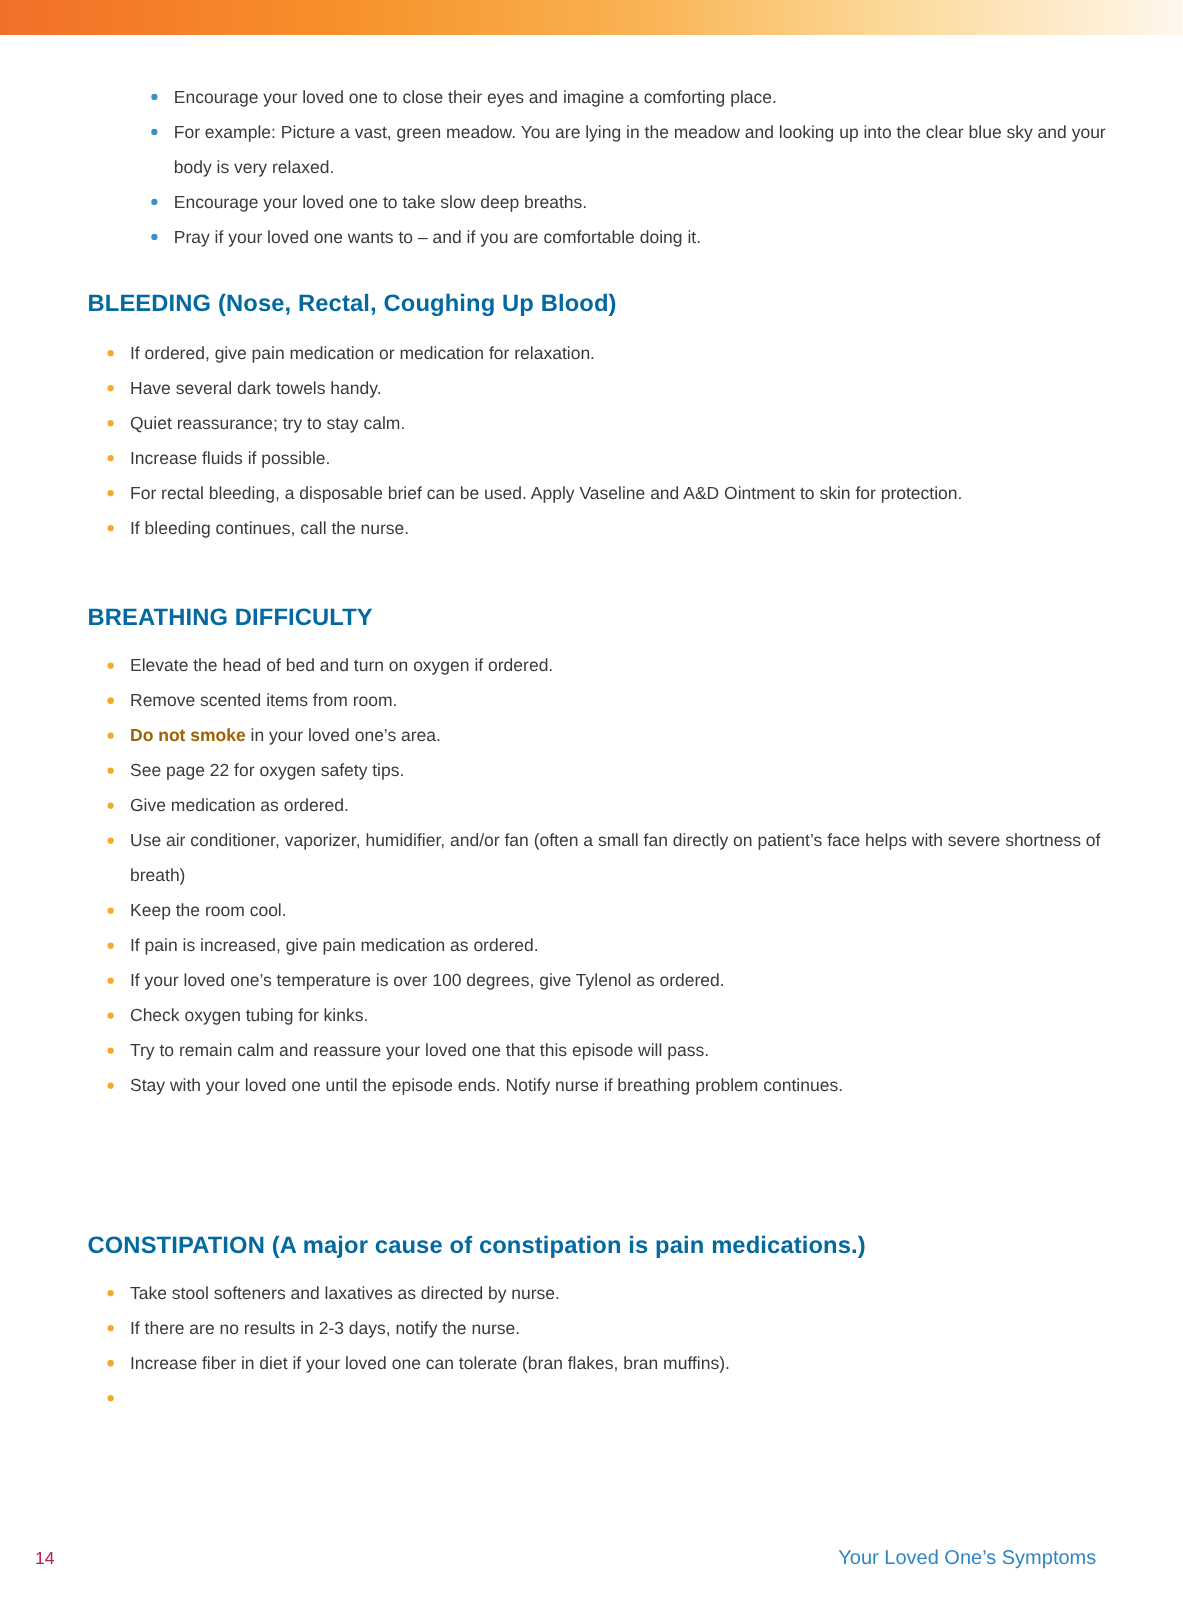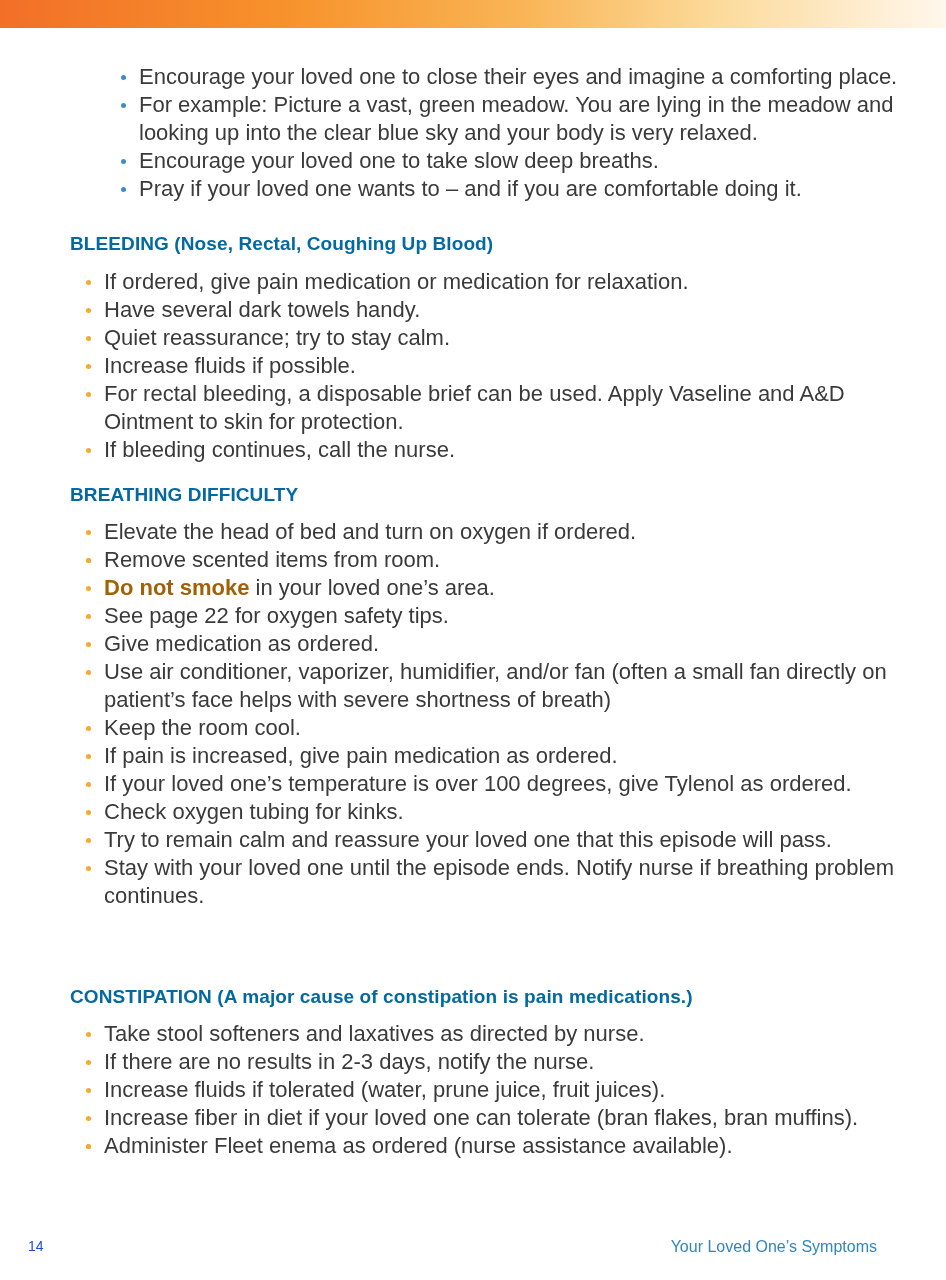--- a/index.html
+++ b/index.html
@@ -9,36 +9,36 @@
     font-family: "Liberation Sans", sans-serif;
     color: #3a3a3a;
   }
   .top-bar {
     position: absolute; left: 0; top: 0; width: 946px; height: 28px;
     background: linear-gradient(to right, #f26f28 0%, #f7922b 30%, #f9b455 55%, #fcd998 75%, #fff7ec 100%);
   }
   .content { position: absolute; left: 0; top: 0; width: 946px; }
   ul { list-style: none; margin: 0; padding: 0; }
   li {
-    position: relative; font-size: 22px; line-height: 28px; color: #3a3a3a;
+    position: relative; font-size: 14px; line-height: 28px; color: #3a3a3a;
   }
   li .bullet {
     position: absolute; width: 5px; height: 5px; border-radius: 50%; top: 12px;
   }
   .intro-list { position: absolute; top: 63px; left: 139px; width: 760px; }
   .intro-list li .bullet { left: -18px; background: #3d8fc0; }
   .section-heading {
     position: absolute; left: 70px; font-size: 19px; font-weight: bold; color: #0369a1;
     letter-spacing: 0.1px;
   }
   .section-list { position: absolute; left: 104px; width: 790px; }
   .section-list li .bullet { left: -18px; background: #f7a92c; }
   b { font-weight: bold; color: #a16207; }
   .footer-page {
-    position: absolute; left: 28px; top: 1238px; font-size: 14px; color: #1d4ed8;
+    position: absolute; left: 28px; top: 1238px; font-size: 14px; color: #be185d;
   }
   .footer-title {
     position: absolute; right: 69px; top: 1238px; font-size: 16px; color: #2f86c2;
   }
 </style>
 </head>
 <body>
 
 <div class="top-bar"></div>
 
@@ -74,21 +74,20 @@
       <li><span class="bullet"></span><span>If your loved one’s temperature is over 100 degrees, give Tylenol as ordered.</span></li>
       <li><span class="bullet"></span><span>Check oxygen tubing for kinks.</span></li>
       <li><span class="bullet"></span><span>Try to remain calm and reassure your loved one that this episode will pass.</span></li>
       <li><span class="bullet"></span><span>Stay with your loved one until the episode ends. Notify nurse if breathing problem continues.</span></li>
     </ul>
 
   <div class="section-heading" style="top:986px">CONSTIPATION (A major cause of constipation is pain medications.)</div>
   <ul class="section-list" style="top:1020px">
       <li><span class="bullet"></span><span>Take stool softeners and laxatives as directed by nurse.</span></li>
       <li><span class="bullet"></span><span>If there are no results in 2-3 days, notify the nurse.</span></li>
-      <li><span class="bullet"></span><span>Increase fluids if tolerated (water, prune juice, fruit juices).</span></li>
+      <li><span class="bullet"></span></li>
       <li><span class="bullet"></span><span>Increase fiber in diet if your loved one can tolerate (bran flakes, bran muffins).</span></li>
       <li><span class="bullet"></span></li>
-      <li><span class="bullet"></span><span>Administer Fleet enema as ordered (nurse assistance available).</span></li>
     </ul>
 </div>
 
 <div class="footer-page">14</div>
 <div class="footer-title">Your Loved One’s Symptoms</div>
 
 </body></html>

